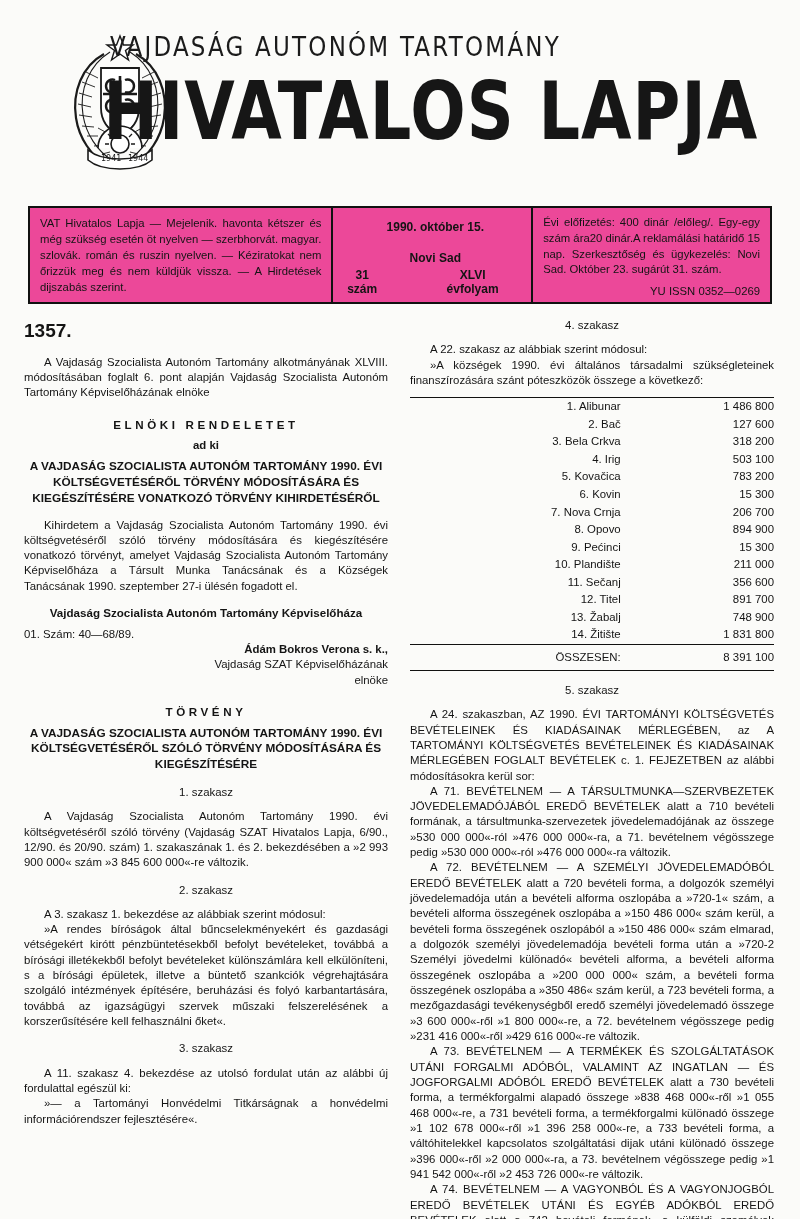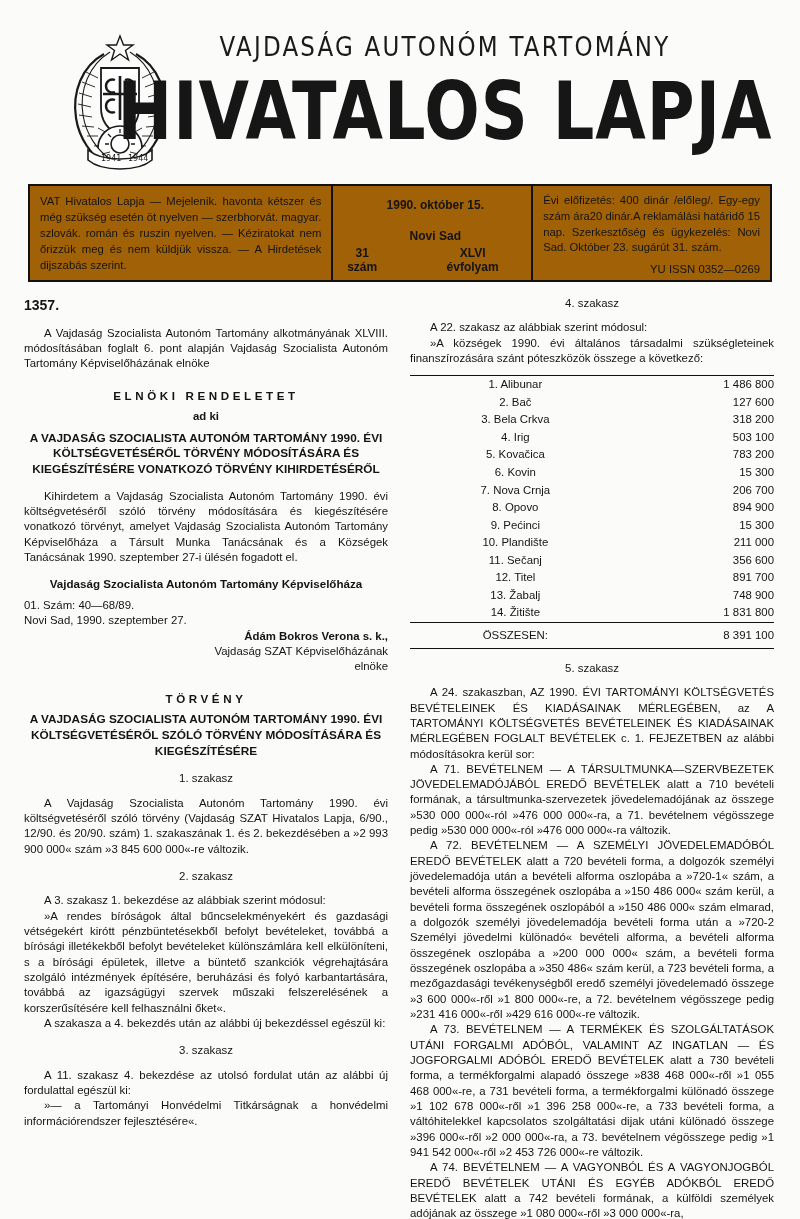--- a/index.html
+++ b/index.html
@@ -26,21 +26,20 @@
     position: relative;
     height: 178px;
     padding-top: 22px;
   }
   .emblem {
     position: absolute;
     left: 58px; top: 32px;
     width: 124px; height: 148px;
   }
   .mast-titles {
-    text-align: center;
     padding-left: 110px;
     padding-right: 20px;
   }
   .mast-sub {
     font-family: "DejaVu Sans", sans-serif;
     font-size: 23px;
     letter-spacing: 2.2px;
     font-weight: 400;
     color: #1b1b1b;
     margin-top: 12px;
@@ -53,25 +52,25 @@
     line-height: 0.95;
     letter-spacing: 1px;
     margin-top: 14px;
     color: #161616;
     transform: scaleY(1.25) scaleX(1.02);
     transform-origin: center top;
   }
 
   
   .infobox {
-    margin: 6px 28px 0 28px;
+    margin: 28px 28px 0 28px;
     border: 2px solid #111;
     display: flex;
     height: 98px;
-    background: #a16207;
+    background: #ec4899;
   }
   .info-col { padding: 7px 10px 6px 10px; }
   .info-left {
     width: 41%;
     border-right: 2px solid #111;
     font-size: 11.3px;
     line-height: 1.42;
     text-align: justify;
   }
   .info-left .indent { text-indent: 26px; }
@@ -112,21 +111,21 @@
     margin: 14px 24px 0 24px;
     gap: 22px;
   }
   .col {
     width: 364px;
     font-size: 11.4px;
     line-height: 1.345;
     text-align: justify;
   }
   .docnum {
-    font-size: 14px;
+    font-size: 19px;
     font-weight: bold;
     margin-bottom: 11px;
   }
   p { margin: 0; }
   .p { text-indent: 20px; margin-bottom: 0; }
   .gap { height: 11px; }
   .gap-s { height: 6px; }
   .gap-l { height: 16px; }
   .spaced-hd {
     text-align: center;
@@ -153,21 +152,21 @@
   .left-plain { text-indent: 0; }
 
   
   table.funds {
     width: 100%;
     border-collapse: collapse;
     font-size: 11.4px;
     margin-top: 9px;
   }
   table.funds td { padding: 1.1px 0; }
-  table.funds td.name { text-align: center; }
+  table.funds td.name { text-align: right; }
   table.funds td.num { text-align: right; white-space: pre; font-variant-numeric: tabular-nums; }
   .rule-top { border-top: 1.6px solid #111; }
   tr.sum td { padding-top: 5px; padding-bottom: 5px; font-weight: normal; }
   tr.sum { border-top: 1.6px solid #111; border-bottom: 1.6px solid #111; margin-left: 10px; }
 </style>
 </head>
 <body>
 
 <div class="page">
 
@@ -258,40 +257,38 @@
       <p class="blocktitle">A VAJDASÁG SZOCIALISTA AUTONÓM TARTOMÁNY 1990. ÉVI KÖLTSÉGVETÉSÉRŐL TÖRVÉNY MÓDOSÍTÁSÁRA ÉS KIEGÉSZÍTÉSÉRE VONATKOZÓ TÖRVÉNY KIHIRDETÉSÉRŐL</p>
 
       <div class="gap"></div>
       <p class="p">Kihirdetem a Vajdaság Szocialista Autonóm Tartomány 1990. évi költségvetéséről szóló törvény módosítására és kiegészítésére vonatkozó törvényt, amelyet Vajdaság Szocialista Autonóm Tartomány Képviselőháza a Társult Munka Tanácsának és a Községek Tanácsának 1990. szeptember 27-i ülésén fogadott el.</p>
 
       <div class="gap"></div>
       <p class="bold-ctr">Vajdaság Szocialista Autonóm Tartomány Képviselőháza</p>
 
       <div class="gap-s"></div>
       <p class="left-plain">01. Szám: 40—68/89.</p>
-      <p class="left-plain">Novi Sad, 1990. szeptember 27.</p>
 
       <div class="sig">
         <div class="nm">Ádám Bokros Verona s. k.,</div>
         <div>Vajdaság SZAT Képviselőházának</div>
         <div>elnöke</div>
       </div>
 
       <div class="gap-l"></div>
       <p class="spaced-hd">TÖRVÉNY</p>
       <div class="gap-s"></div>
       <p class="blocktitle">A VAJDASÁG SZOCIALISTA AUTONÓM TARTOMÁNY 1990. ÉVI KÖLTSÉGVETÉSÉRŐL SZÓLÓ TÖRVÉNY MÓDOSÍTÁSÁRA ÉS KIEGÉSZÍTÉSÉRE</p>
 
       <p class="sect">1. szakasz</p>
       <p class="p">A Vajdaság Szocialista Autonóm Tartomány 1990. évi költségvetéséről szóló törvény (Vajdaság SZAT Hivatalos Lapja, 6/90., 12/90. és 20/90. szám) 1. szakaszának 1. és 2. bekezdésében a »2 993 900 000« szám »3 845 600 000«-re változik.</p>
 
       <p class="sect">2. szakasz</p>
       <p class="p">A 3. szakasz 1. bekezdése az alábbiak szerint módosul:</p>
       <p class="p">»A rendes bíróságok által bűncselekményekért és gazdasági vétségekért kirótt pénzbüntetésekből befolyt bevételeket, továbbá a bírósági illetékekből befolyt bevételeket különszámlára kell elkülöníteni, s a bírósági épületek, illetve a büntető szankciók végrehajtására szolgáló intézmények építésére, beruházási és folyó karbantartására, továbbá az igazságügyi szervek műszaki felszerelésének a korszerűsítésére kell felhasználni őket«.</p>
-      <p class="p">A szakasza a 4. bekezdés után az alábbi új bekezdéssel egészül ki:</p>
 
       <p class="sect">3. szakasz</p>
       <p class="p">A 11. szakasz 4. bekezdése az utolsó fordulat után az alábbi új fordulattal egészül ki:</p>
       <p class="p">»— a Tartományi Honvédelmi Titkárságnak a honvédelmi információrendszer fejlesztésére«.</p>
     </div>
 
     <div class="col">
       <p class="sect" style="margin-top:0;">4. szakasz</p>
       <p class="p">A 22. szakasz az alábbiak szerint módosul:</p>
       <p class="p">»A községek 1990. évi általános társadalmi szükségleteinek finanszírozására szánt póteszközök összege a következő:</p>

